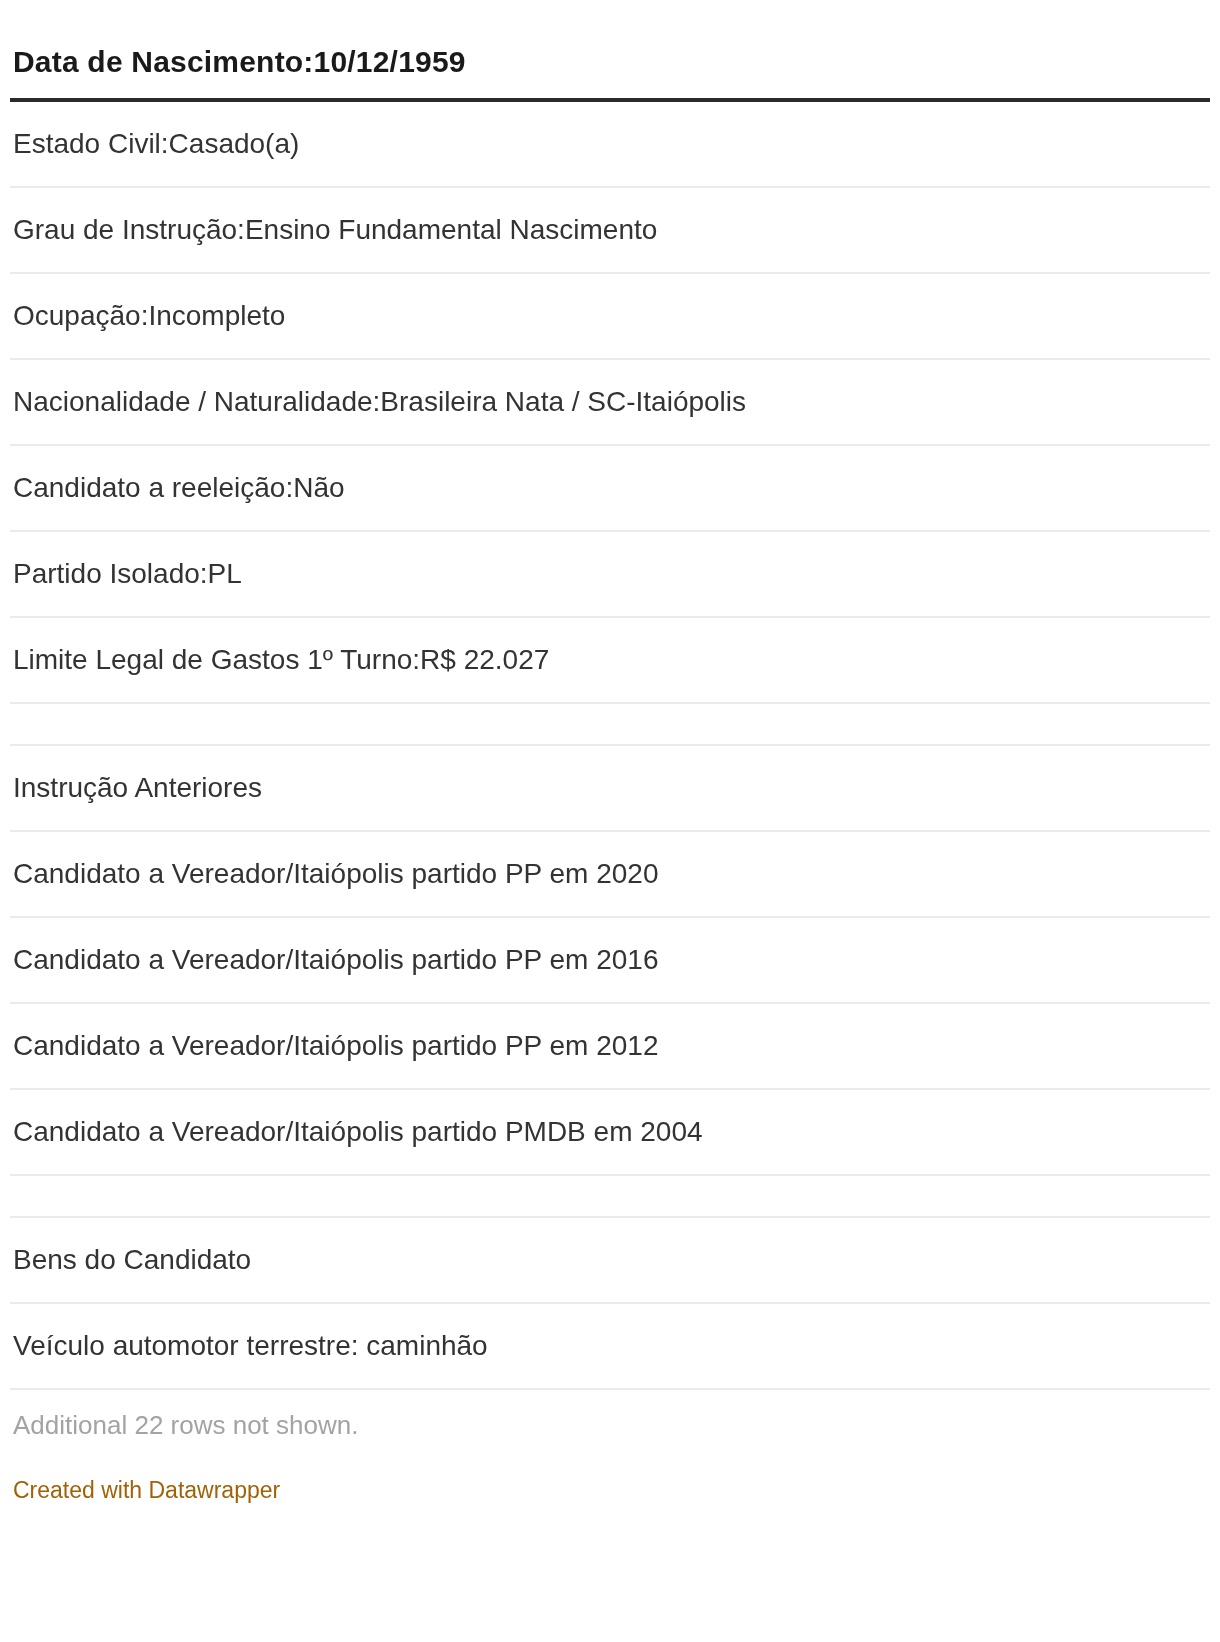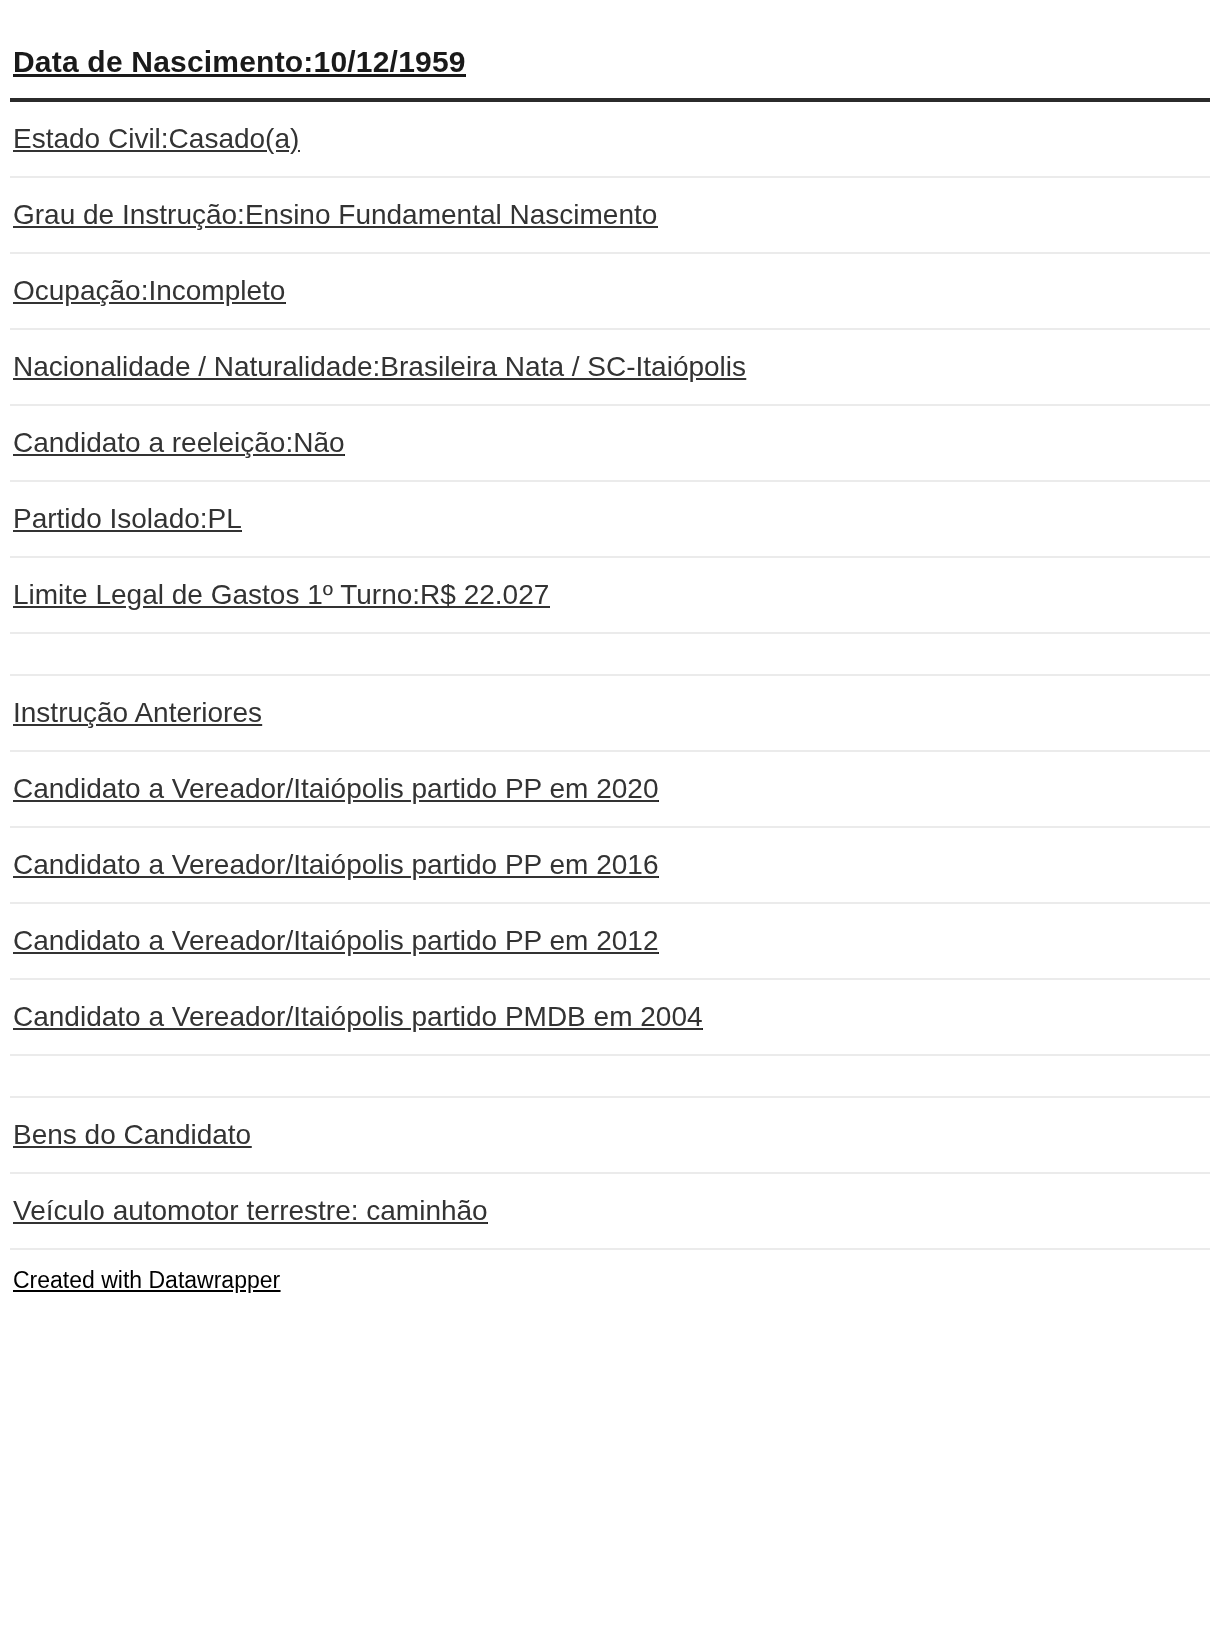--- a/index.html
+++ b/index.html
@@ -1,15 +1,15 @@
 <!DOCTYPE html>
 <html><head>
 <meta charset="utf-8">
 <style>
-  * { margin: 0; padding: 0; box-sizing: border-box; text-decoration: underline; }
+  * { margin: 0; padding: 0; box-sizing: border-box; }
   html, body {
     background: #ffffff;
   }
   body {
     width: 1220px;
     height: 1642px;
     overflow: hidden;
     font-family: "Liberation Sans", sans-serif;
     -webkit-font-smoothing: antialiased;
   }
@@ -20,21 +20,21 @@
   .table-header {
     padding: 44px 3px 18px 3px;
     font-size: 30px;
     line-height: 36px;
     font-weight: bold;
     color: #1a1a1a;
     border-bottom: 4px solid #2b2b2b;
     letter-spacing: 0.2px;
   }
   .table-row {
-    height: 76px;
+    height: 86px;
     display: flex;
     align-items: center;
     padding: 0 3px;
     font-size: 28px;
     color: #333333;
     border-bottom: 2px solid #ebebeb;
     white-space: nowrap;
     overflow: hidden;
   }
   .table-row.spacer {
@@ -50,21 +50,21 @@
     align-items: center;
     padding: 0 3px;
     font-size: 26px;
     color: #a3a3a3;
   }
   .attribution {
     margin-top: 16px;
     padding: 0 3px;
     font-size: 23px;
     line-height: 28px;
-    color: #000000;
+    color: #a16207;
   }
 </style>
 </head>
 <body>
 
 <div class="table-wrap">
   <div class="table-header">Data de Nascimento:10/12/1959</div>
 
   <div id="table-body">
       <div class="table-row">Estado Civil:Casado(a)</div>
@@ -78,15 +78,16 @@
       <div class="table-row">Instrução Anteriores</div>
       <div class="table-row">Candidato a Vereador/Itaiópolis partido PP em 2020</div>
       <div class="table-row">Candidato a Vereador/Itaiópolis partido PP em 2016</div>
       <div class="table-row">Candidato a Vereador/Itaiópolis partido PP em 2012</div>
       <div class="table-row">Candidato a Vereador/Itaiópolis partido PMDB em 2004</div>
       <div class="table-row spacer"></div>
       <div class="table-row">Bens do Candidato</div>
       <div class="table-row">Veículo automotor terrestre: caminhão</div>
     </div>
 
+  <div class="rows-note">Additional 22 rows not shown.</div>
 
   <div class="attribution">Created with Datawrapper</div>
 </div>
 
 </body></html>

